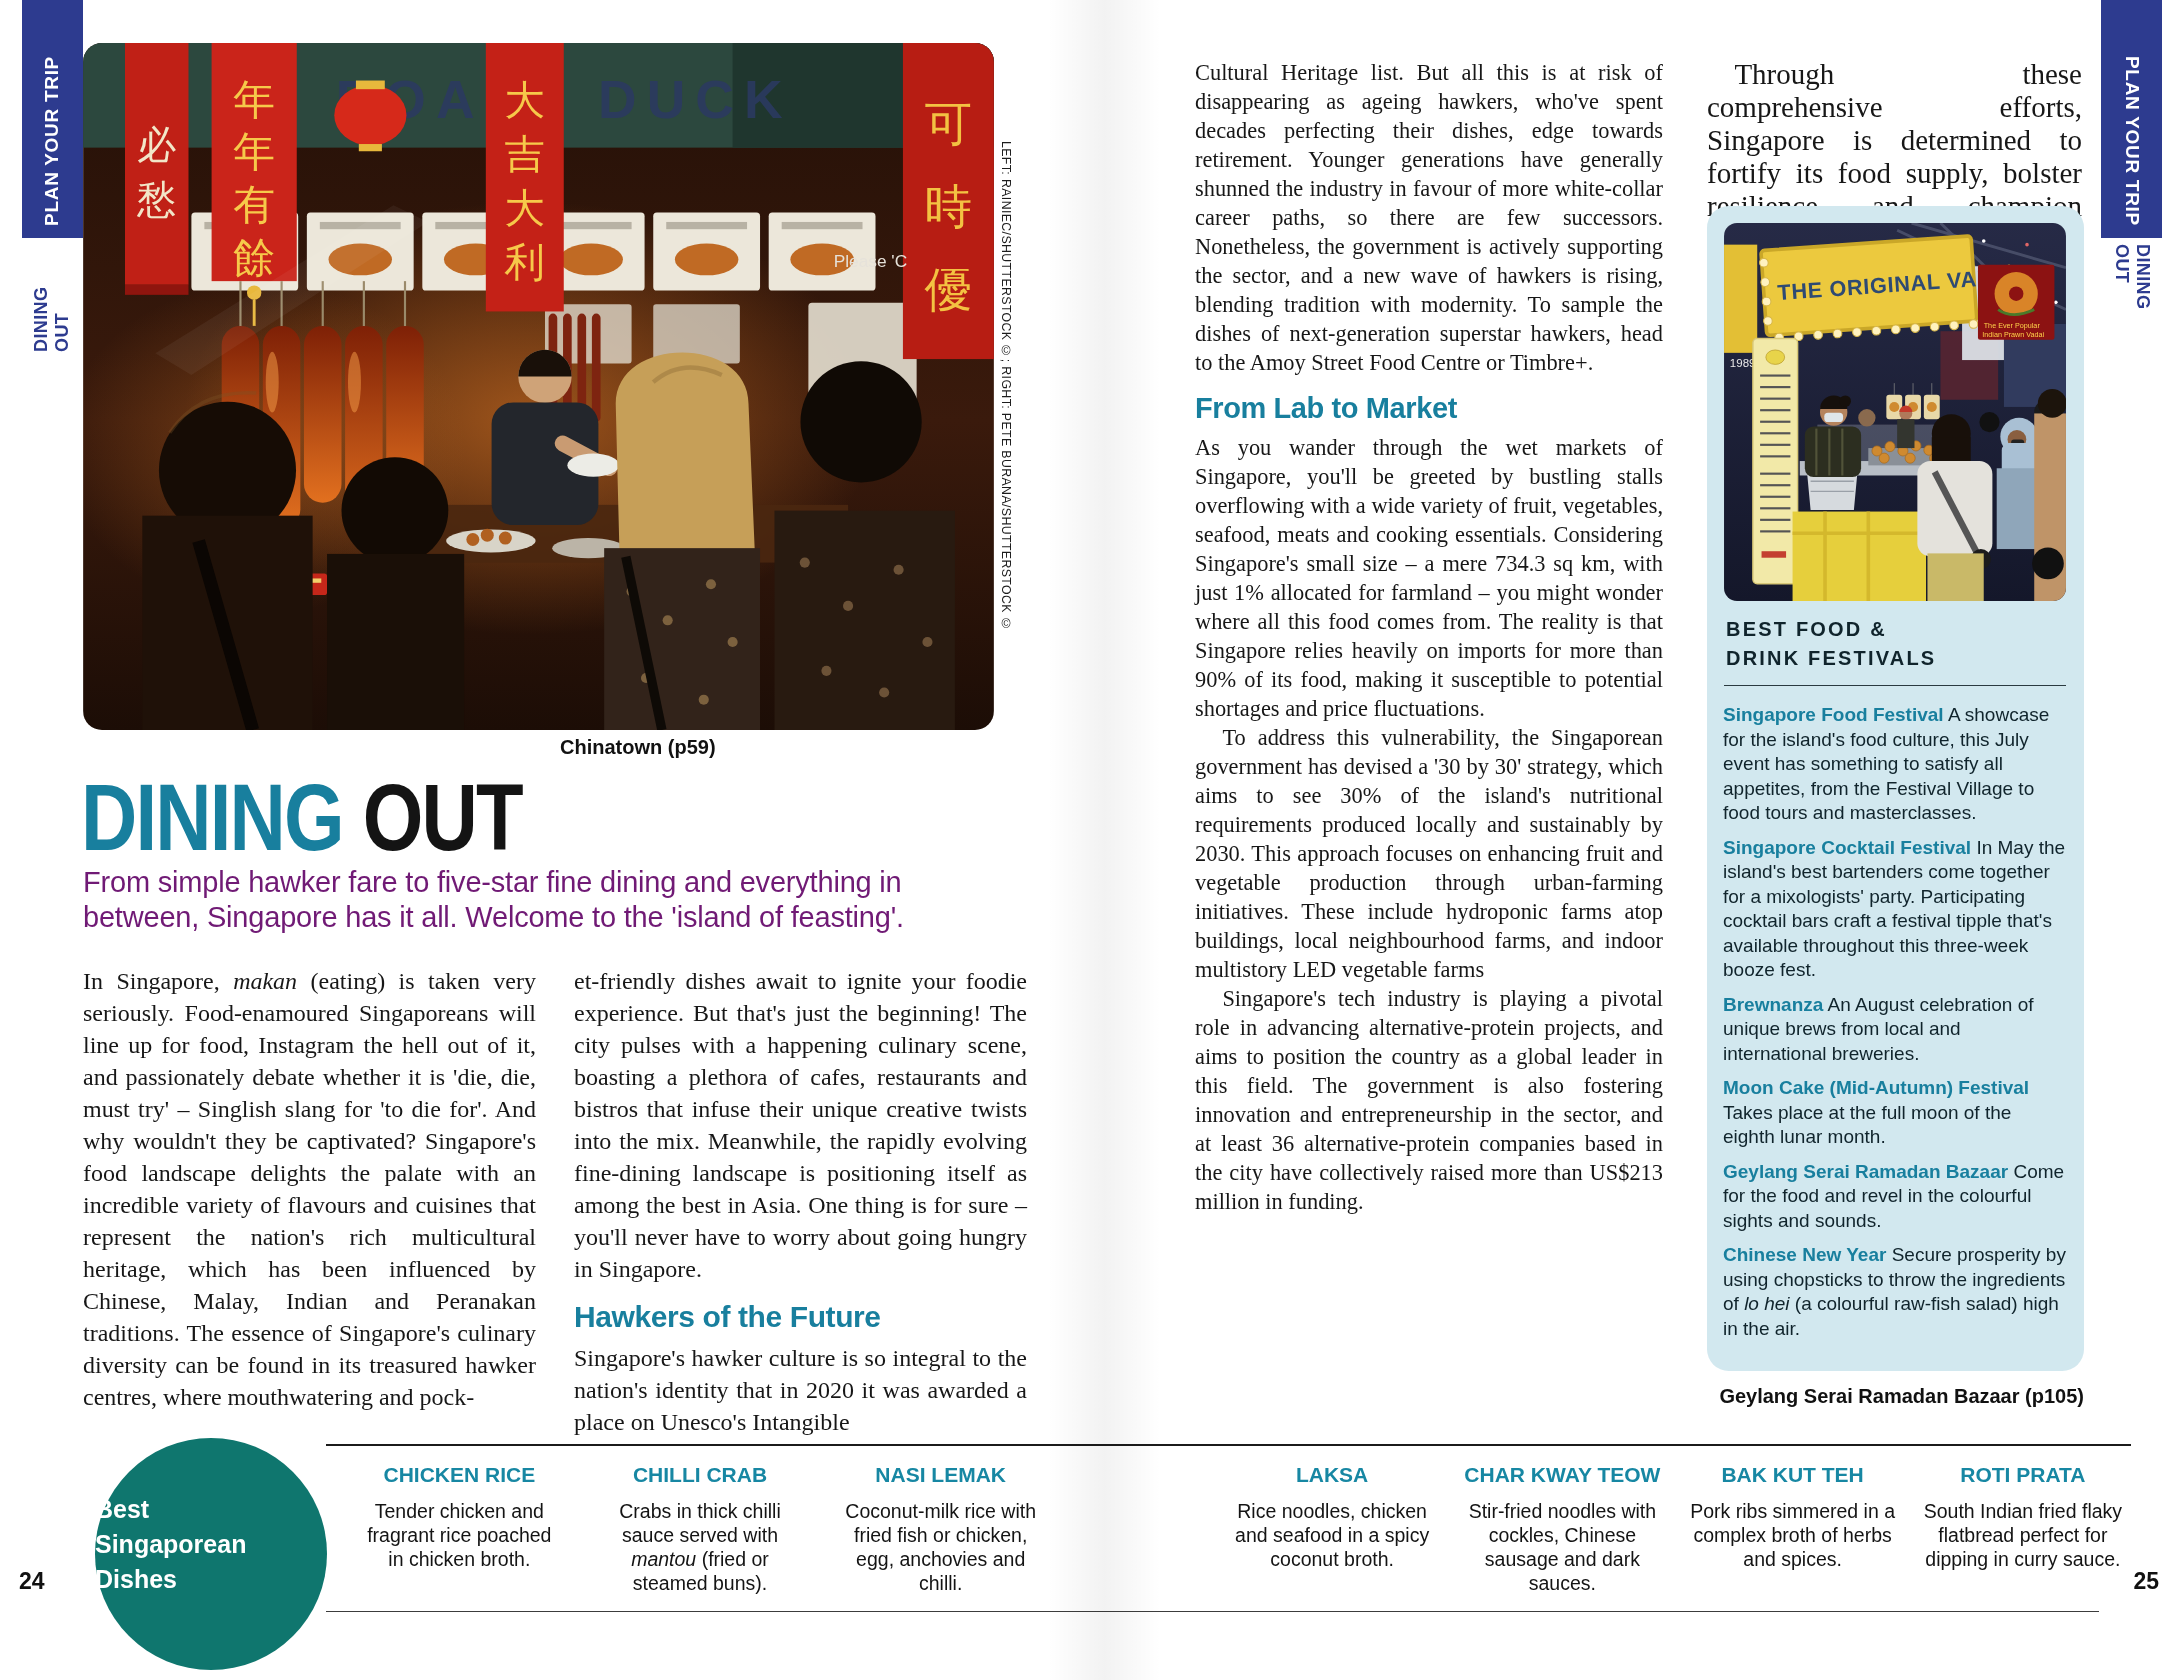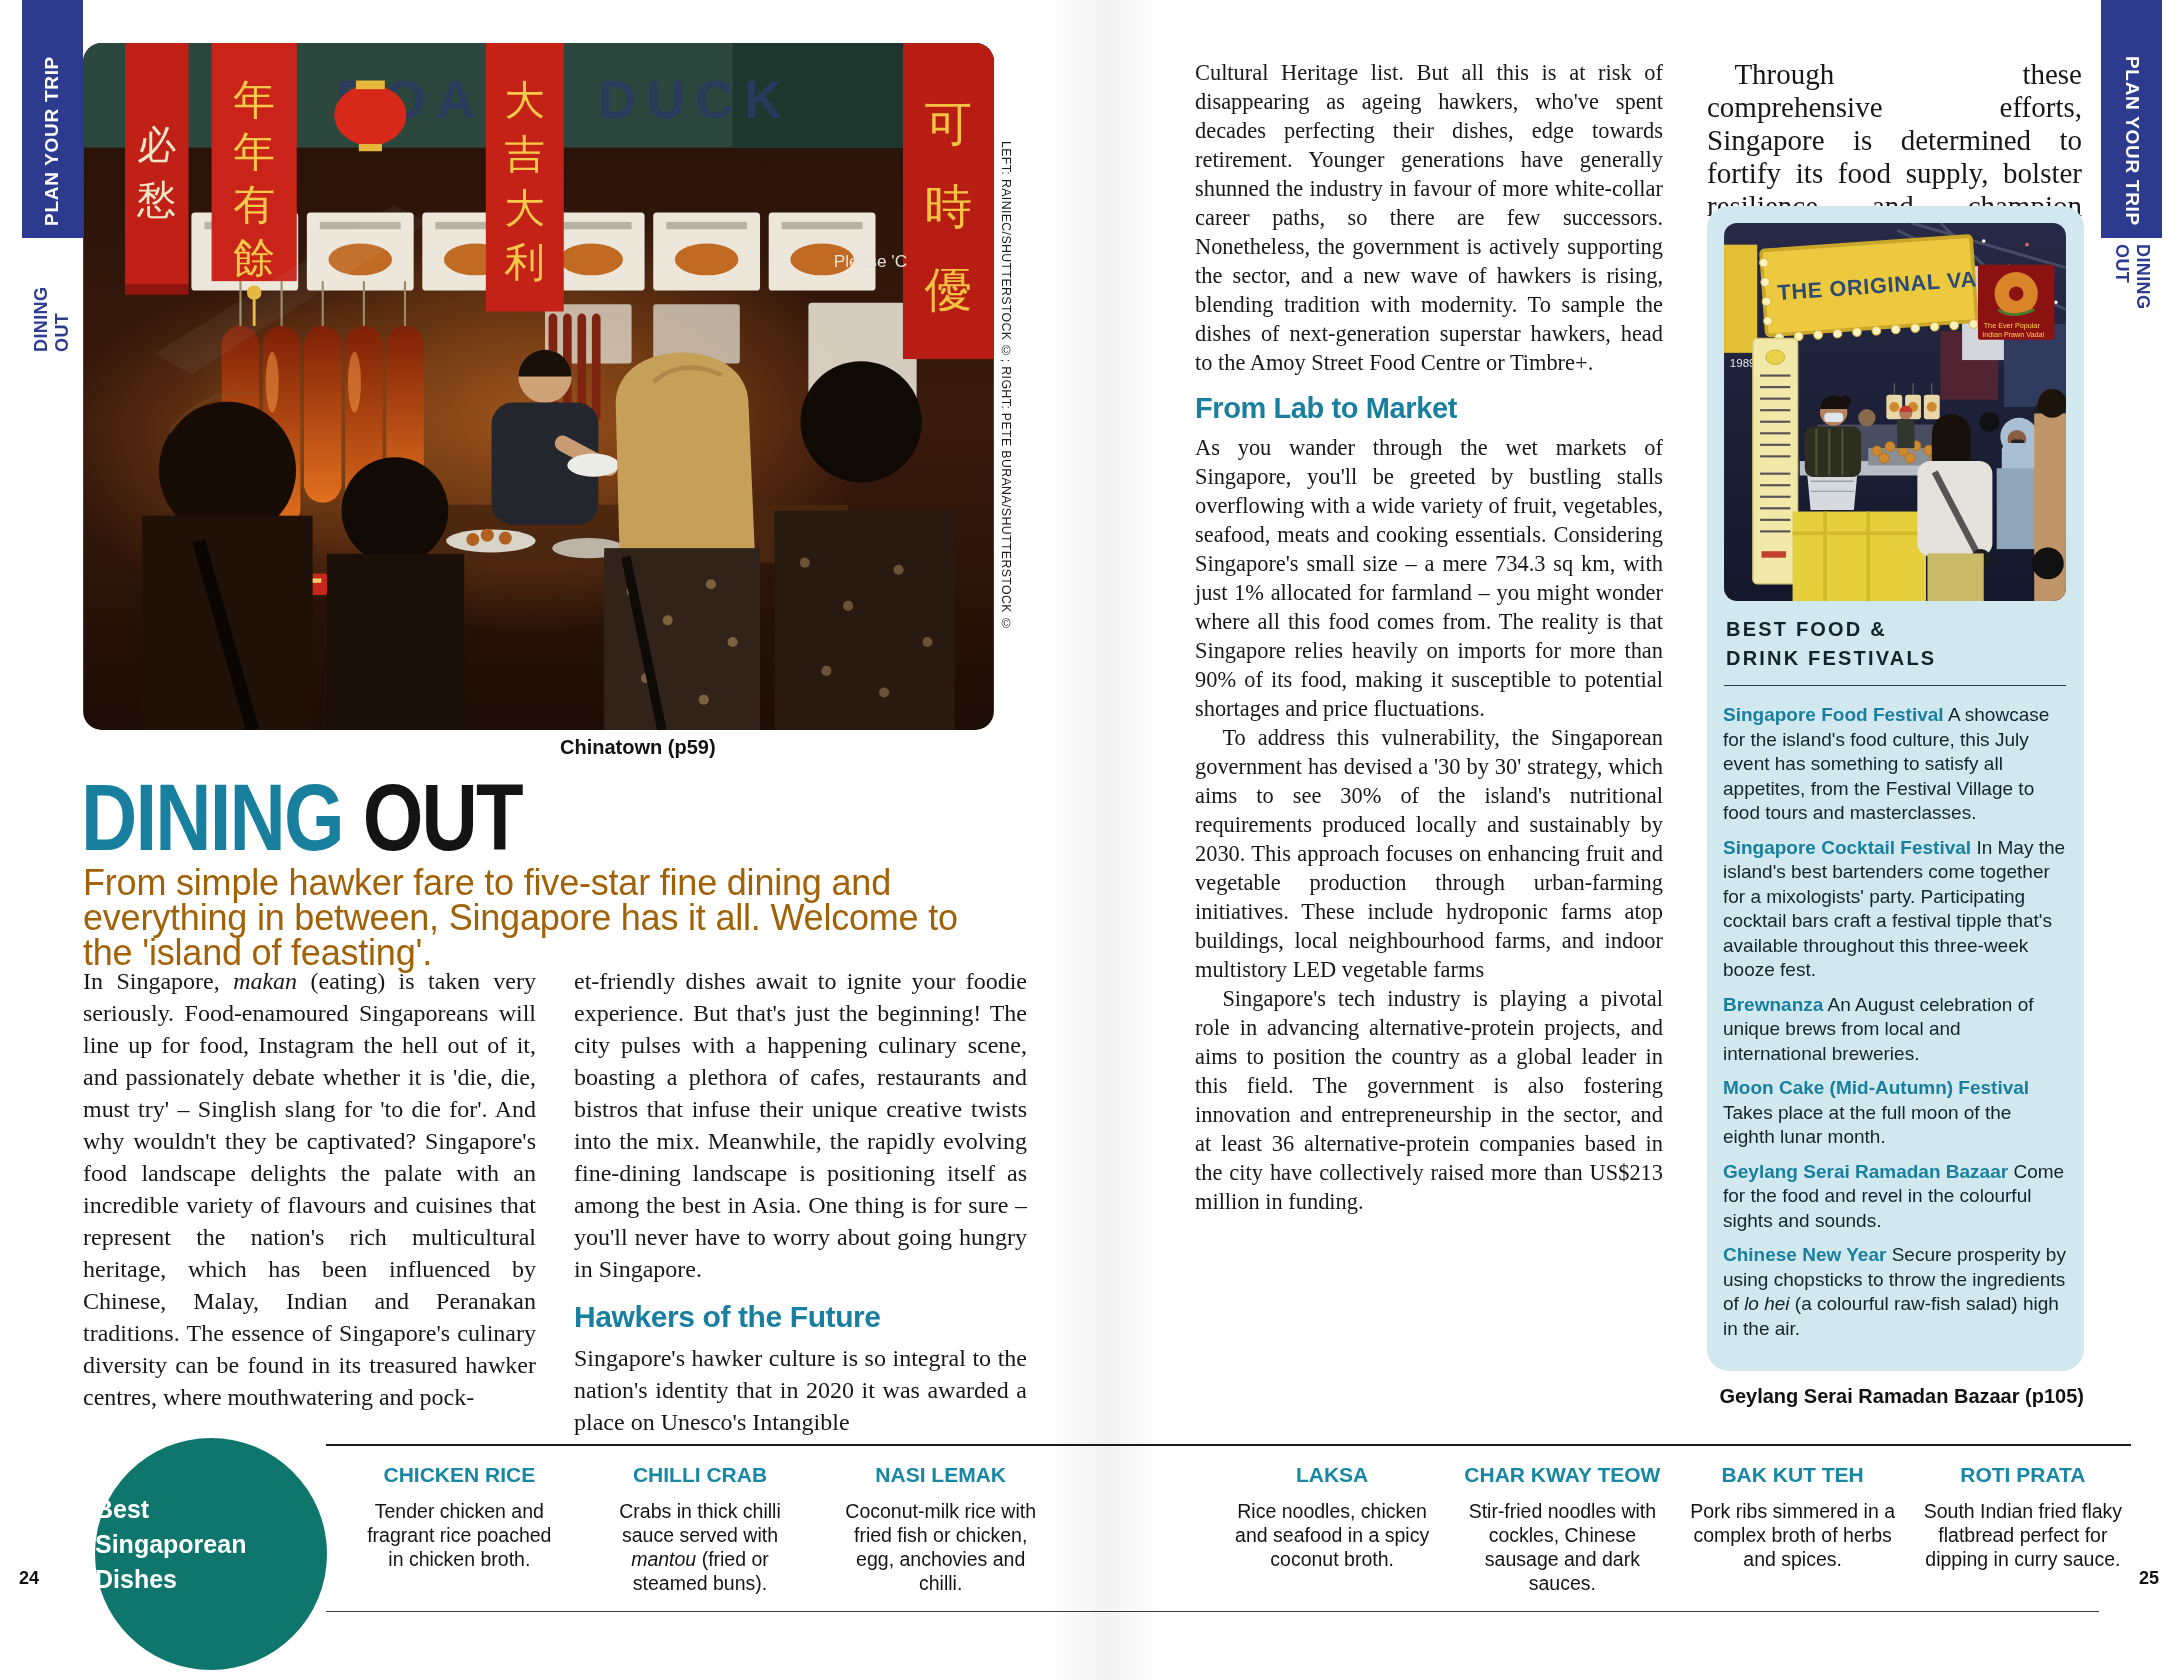--- a/index.html
+++ b/index.html
@@ -17,22 +17,22 @@
   .photo1{position:absolute;left:83px;top:43px;width:911px;height:687px;border-radius:19px;overflow:hidden;}
   .photo2{position:absolute;left:17.3px;top:17.3px;width:342px;height:378px;border-radius:13px;overflow:hidden;}
   .credit{position:absolute;left:999px;top:141px;height:534px;writing-mode:vertical-rl;
           font-size:12.3px;letter-spacing:0.4px;color:#1c1c1c;white-space:nowrap;}
   .cap1{position:absolute;left:560px;top:736px;width:435px;text-align:left;font-weight:bold;font-size:20px;color:#111;}
   
   .bigtitle{position:absolute;left:81px;top:770px;font-size:95px;font-weight:800;letter-spacing:-2.2px;
             line-height:95px;transform:scaleX(.82);transform-origin:left top;white-space:nowrap;}
   .bigtitle .accent{color:#187f9e;}
   .bigtitle .dark{color:#141414;}
-  .standfirst{position:absolute;left:83px;top:865px;width:907px;font-size:36px;line-height:35px;
-              letter-spacing:-0.2px;color:#a16207;}
+  .standfirst{position:absolute;left:83px;top:865px;width:907px;font-size:29px;line-height:35px;
+              letter-spacing:-0.2px;color:#701a75;}
   
   .col{position:absolute;text-align:justify;font-family:"Liberation Serif",serif;color:#171717;}
   .col p{margin:0;}
   #col1,#col2{top:965px;width:453px;font-size:24px;line-height:32px;}
   #col1{left:83px;} #col2{left:574px;}
   #col3{left:1195px;top:58px;width:468px;font-size:22.4px;line-height:29px;}
   #col4{left:1707px;top:58px;width:375px;font-size:29px;line-height:33px;}
   .h-teal{font-family:"Liberation Sans",sans-serif;color:#187f9e;font-weight:bold;letter-spacing:-0.4px;}
   #col2 .h-teal{font-size:30px;margin:16px 0 8.7px;}
   #col3 .h-teal{font-size:29px;margin:17.3px 0 10px;}
@@ -42,21 +42,21 @@
   .fbox h2{position:absolute;left:19px;top:409px;margin:0;font-size:20px;line-height:29px;letter-spacing:2.2px;
            color:#10242c;font-weight:bold;}
   .frule{position:absolute;left:17.3px;top:479px;width:342px;height:1.4px;background:#2a3a40;}
   .fentries{position:absolute;left:16px;top:497px;width:345px;font-size:19px;line-height:24.5px;color:#10242c;}
   .fentries p{margin:0 0 10px;}
   .fentries b{color:#187f9e;}
   .cap2{position:absolute;left:1707px;top:1385px;width:377px;text-align:right;font-weight:bold;font-size:20px;color:#111;}
   
   .rule1{position:absolute;left:326px;top:1444px;width:1805px;height:2.2px;background:#1b1b1b;}
   .rule2{position:absolute;left:326px;top:1611px;width:1773px;height:1.4px;background:#3c3c3c;}
-  .pnum{position:absolute;top:1568px;font-size:18px;font-weight:bold;color:#111;}
+  .pnum{position:absolute;top:1568px;font-size:23px;font-weight:bold;color:#111;}
   #pnum-left{left:19px;} #pnum-right{left:2087px;width:72px;text-align:right;}
   .badge{position:absolute;left:95px;top:1438px;width:232px;height:232px;border-radius:50%;background:#0f766e;
          display:flex;flex-direction:column;align-items:flex-start;justify-content:center;padding-bottom:20px;
          box-sizing:border-box;color:#fff;font-weight:bold;font-size:25px;line-height:35px;text-align:center;}
   .dishrow{position:absolute;top:1463px;display:flex;}
   #dishes-left{left:339px;width:722px;}
   #dishes-right{left:1217px;width:921px;}
   .dish{flex:1;text-align:center;}
   #dishes-left .dish{padding:0 20px;}
   #dishes-right .dish{padding:0 7.2px;}

